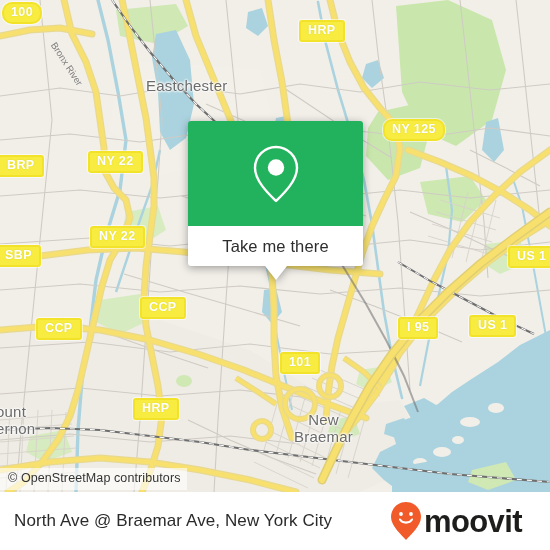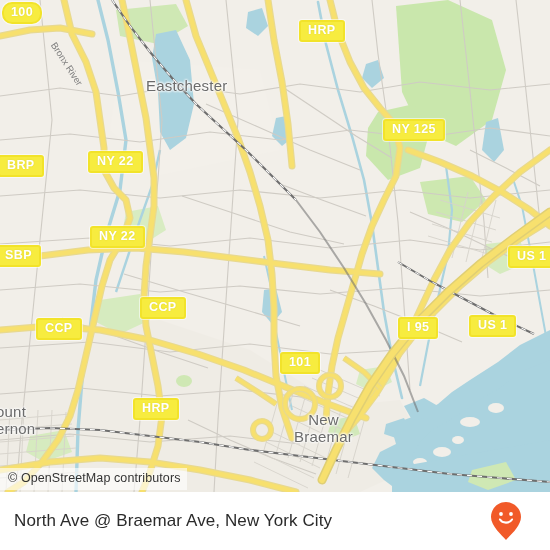--- a/index.html
+++ b/index.html
@@ -383,42 +383,55 @@
       <div>Braemar</div>
     </div>
 
     <div class="place two-line" style="left:-4px; top:404px; text-align:left;">
       <div>ount</div>
       <div>ernon</div>
     </div>
 
     <div class="shield" style="left:2px; top:2px;border-radius:10px;">100</div>
     <div class="shield" style="left:299px; top:20px;">HRP</div>
-    <div class="shield" style="left:383px; top:119px;">NY 125</div>
+    <div class="shield" style="left:383px; top:119px;border-radius:9px;">NY 125</div>
     <div class="shield" style="left:-2px; top:155px;">BRP</div>
     <div class="shield" style="left:88px; top:151px;">NY 22</div>
     <div class="shield" style="left:90px; top:226px;">NY 22</div>
     <div class="shield" style="left:-4px; top:245px;">SBP</div>
     <div class="shield" style="left:508px; top:246px;">US 1</div>
     <div class="shield" style="left:140px; top:297px;">CCP</div>
     <div class="shield" style="left:36px; top:318px;">CCP</div>
     <div class="shield" style="left:374px; top:317px;margin-left:24px;">I 95</div>
     <div class="shield" style="left:469px; top:315px;">US 1</div>
     <div class="shield" style="left:280px; top:352px;">101</div>
     <div class="shield" style="left:133px; top:398px;">HRP</div>
 
     <div id="attribution">© OpenStreetMap contributors</div>
 
+    <div id="popup">
+      <div id="popup-head">
+        <svg width="54" height="62" viewBox="0 0 54 62">
+          <path d="M27 4 C15.4 4 6 13.4 6 25 C6 38.5 21 52 27 58 C33 52 48 38.5 48 25 C48 13.4 38.6 4 27 4 Z" fill="none" stroke="#ffffff" stroke-width="2.4" stroke-linejoin="round"></path>
+          <circle cx="27" cy="24.5" r="8.2" fill="#ffffff"></circle>
+        </svg>
+      </div>
+      <div id="popup-body">
+        <span id="popup-label">Take me there</span>
+      </div>
+      <div id="popup-tail"></div>
+    </div>
   </div>
 
   <div id="footer">
     <div id="footer-title">North Ave @ Braemar Ave, New York City</div>
     <div id="brand">
       <svg width="32" height="40" viewBox="0 0 32 40">
         <path d="M16 1 C7.7 1 1 7.7 1 16 C1 25 12 34.5 16 39 C20 34.5 31 25 31 16 C31 7.7 24.3 1 16 1 Z" fill="#f15a29"></path>
         <circle cx="11" cy="13" r="1.9" fill="#ffffff"></circle>
         <circle cx="21" cy="13" r="1.9" fill="#ffffff"></circle>
         <path d="M10 18.5 C12.4 22.6 19.6 22.6 22 18.5" stroke="#ffffff" stroke-width="2.1" fill="none" stroke-linecap="round"></path>
       </svg>
+      <span id="brand-word">moovit</span>
     </div>
   </div>
 
 </div>
 
 </body></html>

